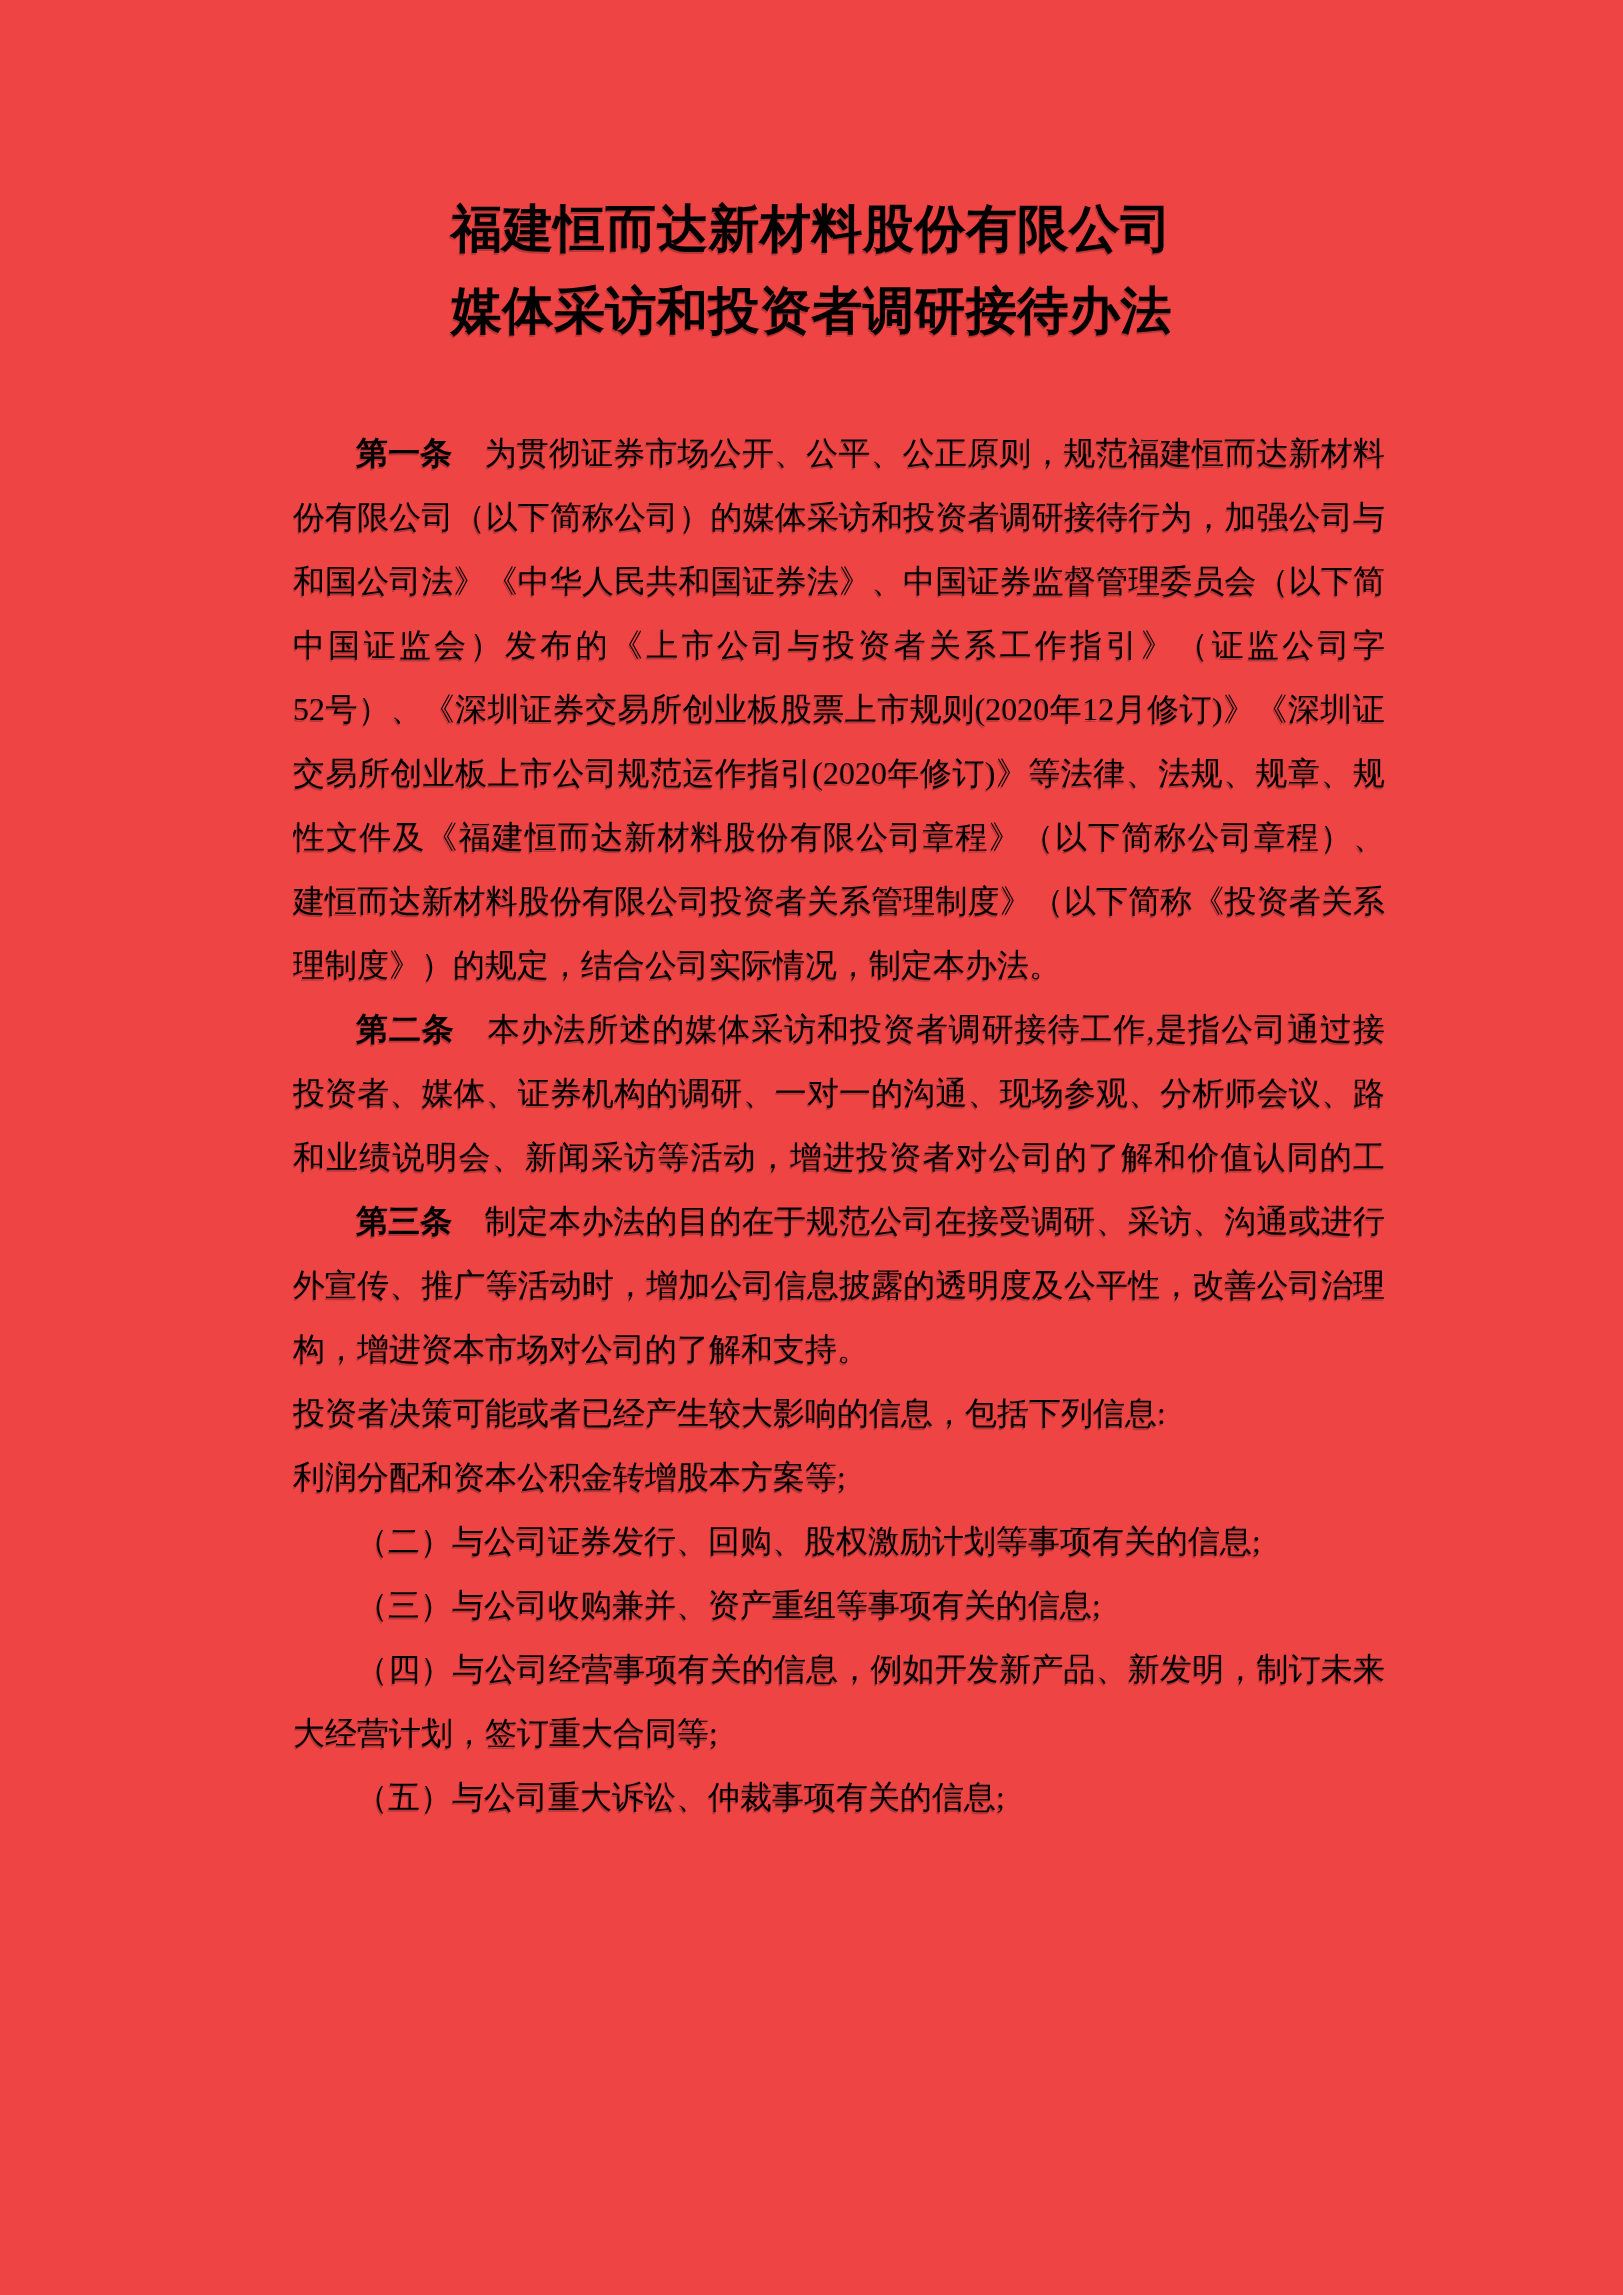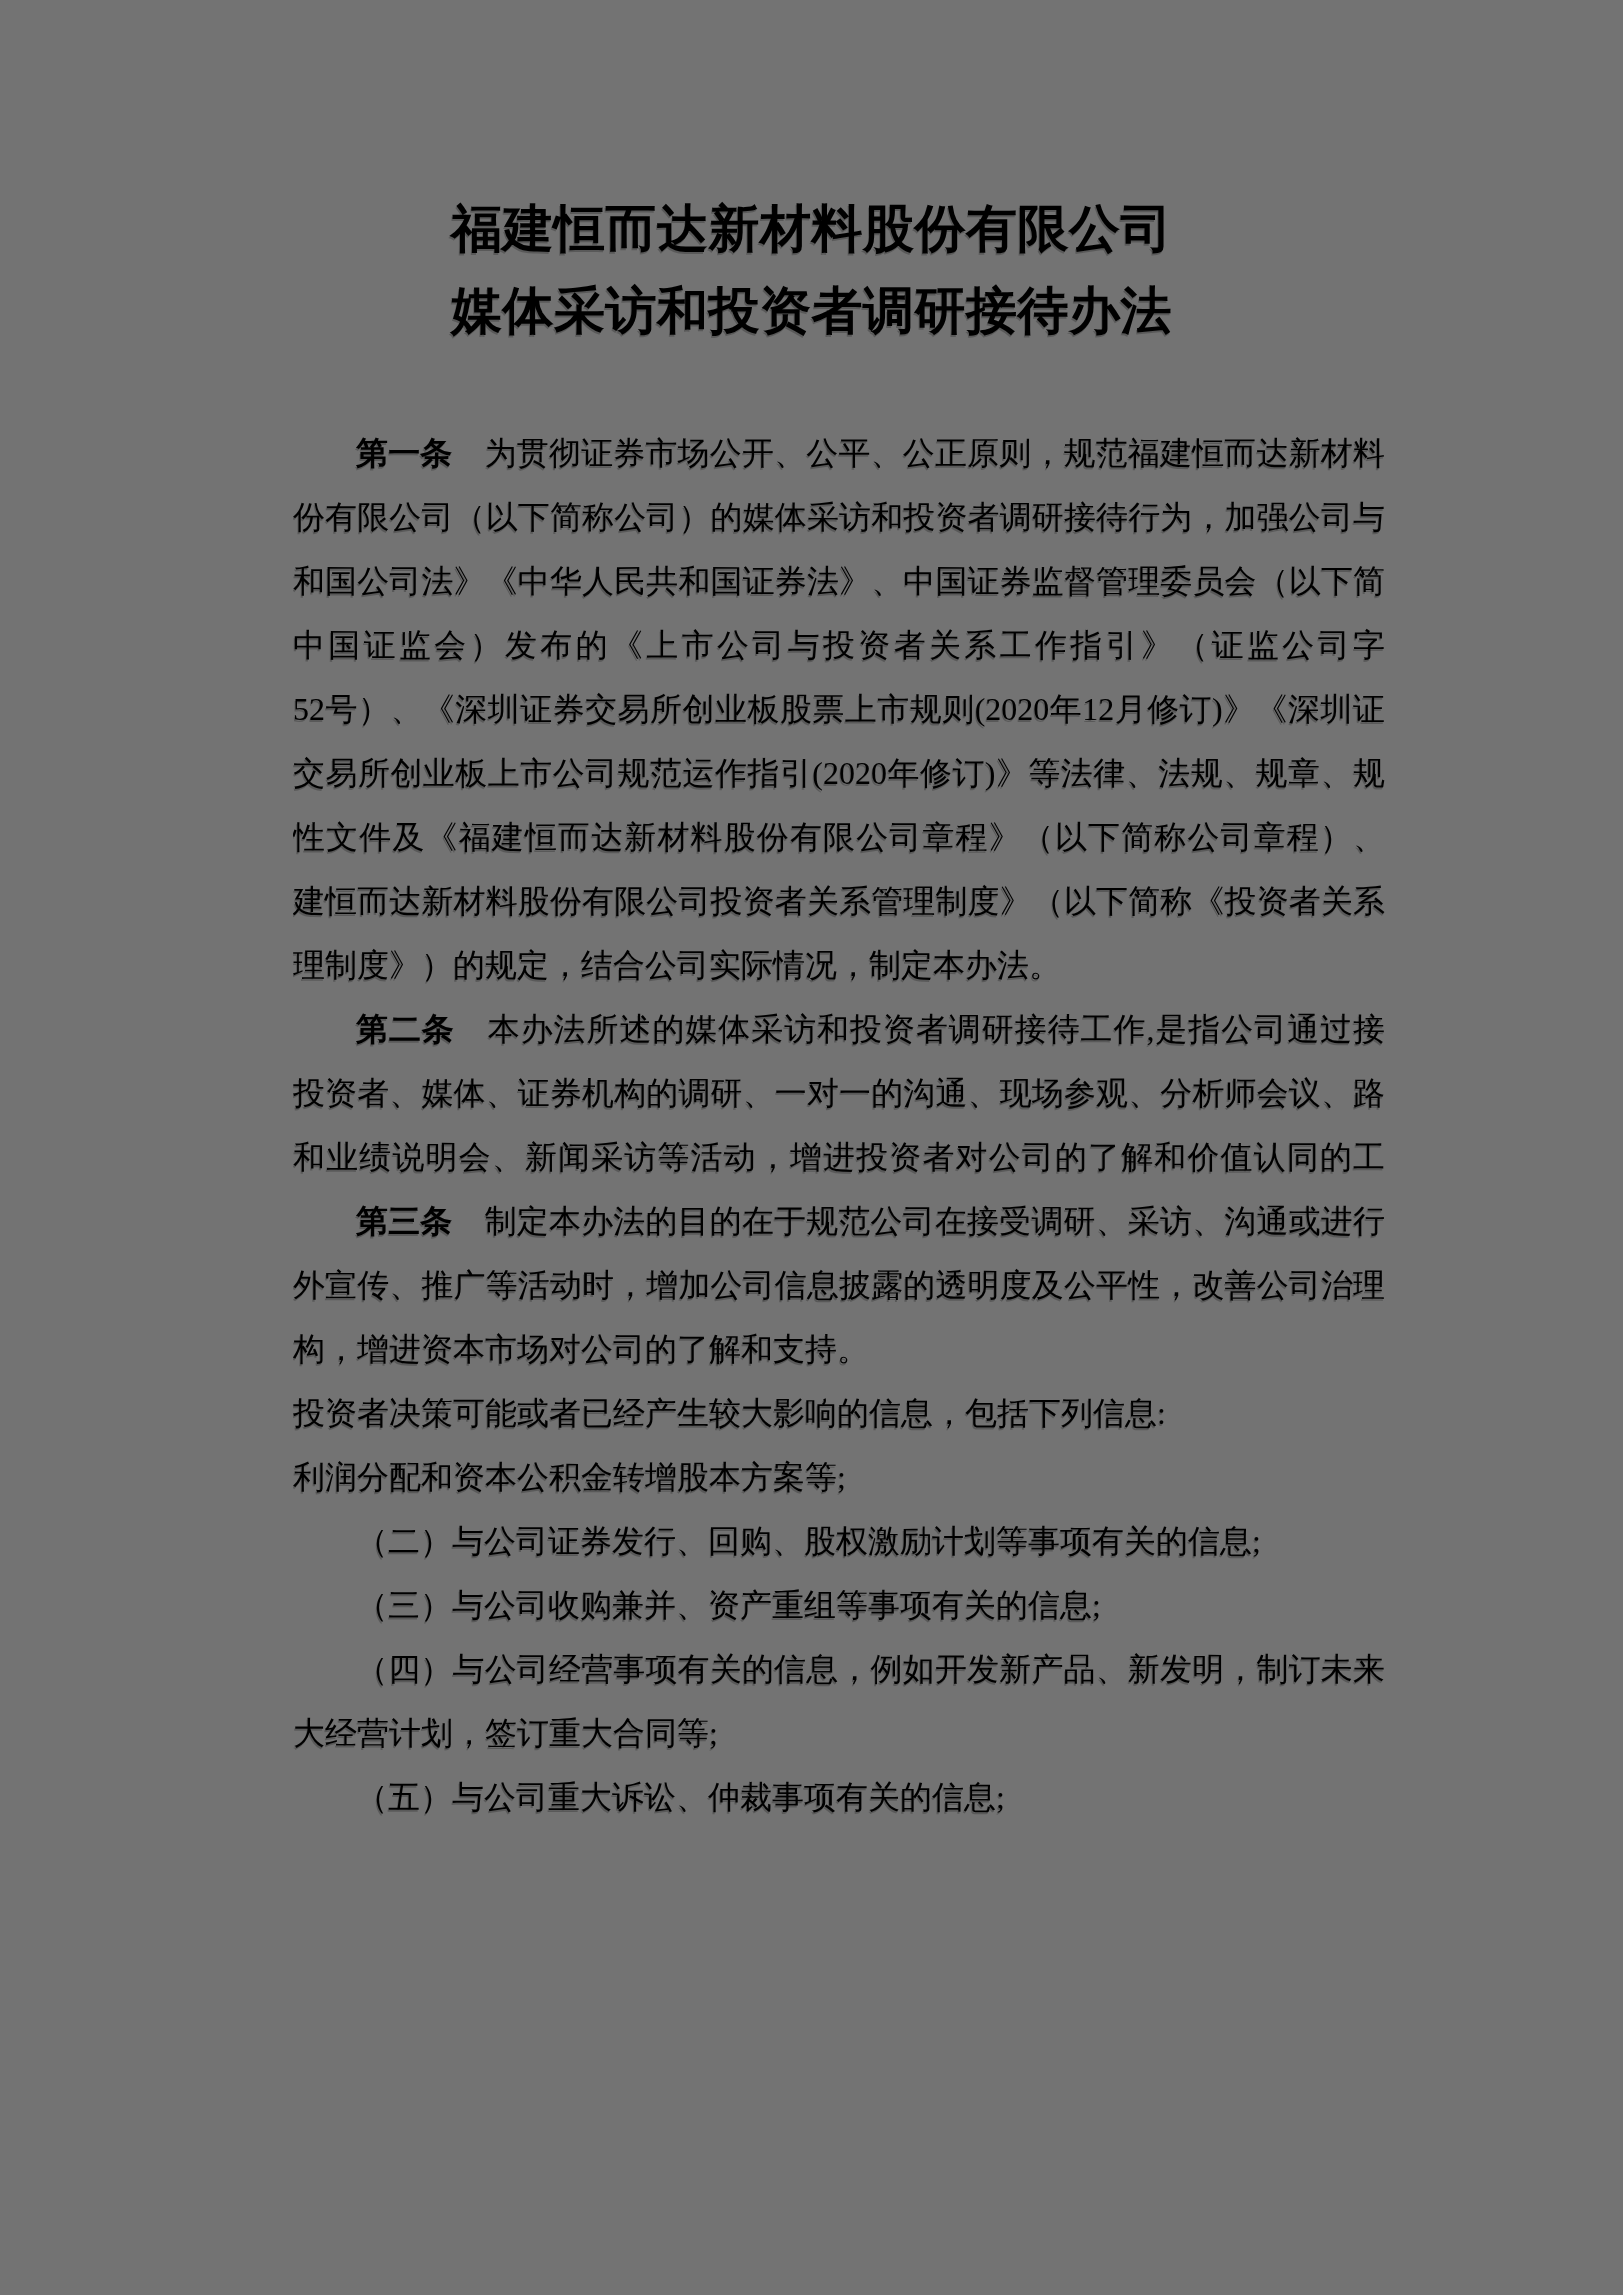--- a/index.html
+++ b/index.html
@@ -6,21 +6,21 @@
   body {
     width: 1623px; height: 2295px;
     background: #ffffff;
     font-family: "Liberation Serif", "DejaVu Serif", serif;
     color: #000;
     position: relative;
   }
   .page {
     position: absolute; left: 0; top: 0;
     width: 1623px; height: 2295px;
-    background: #737373; overflow: hidden;
+    background: #ef4444; overflow: hidden;
     text-shadow: -1px 1.5px 0 rgba(0,0,0,0.22);
   }
   .title-block {
     position: absolute; top: 188px; left: 0; width: 1623px;
     text-align: center;
     font-size: 51px; font-weight: 700;
     line-height: 82px;
     letter-spacing: 0.5px;
     white-space: nowrap;
   }

